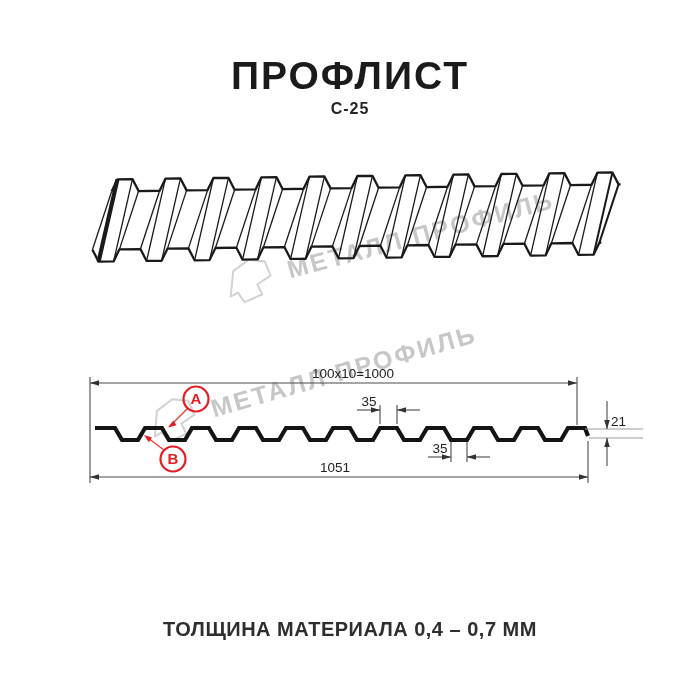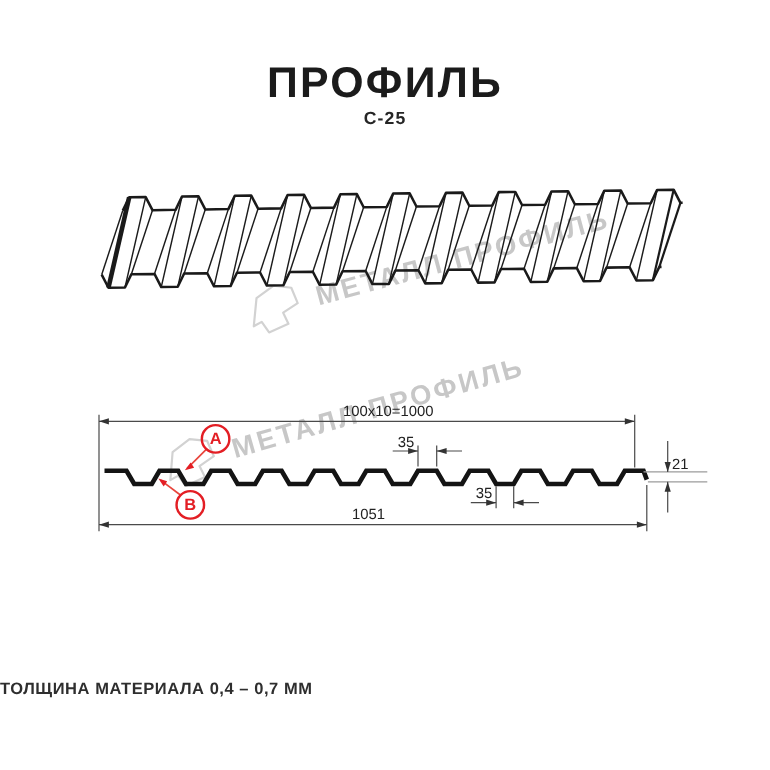--- a/index.html
+++ b/index.html
@@ -28,29 +28,29 @@
 
   #section text{font-family:"Liberation Sans",sans-serif;font-size:13.5px;fill:#222;}
   #section text.red{fill:#e31e24;font-weight:bold;font-size:15px;}
   .dimline{stroke:#4a4a4a;stroke-width:1.1;fill:none;}
   .refline{stroke:#9b9b9b;stroke-width:1.2;fill:none;}
   .dimarrow{fill:#333;stroke:none;}
   .redline{stroke:#e8453c;stroke-width:1.5;fill:none;}
   .redfill{fill:#e31e24;stroke:none;}
 
   
-  .note{position:absolute;top:618px;left:0;width:700px;
-        font-size:15px;font-weight:bold;letter-spacing:0.5px;color:#2e2e2e;}
+  .note{position:absolute;top:618px;left:0;width:700px;text-align:center;
+        font-size:20px;font-weight:bold;letter-spacing:0.5px;color:#2e2e2e;}
 </style>
 </head>
 <body>
 
 <div class="page">
 
-  <div class="title">ПРОФИЛЬ</div>
+  <div class="title">ПРОФЛИСТ</div>
   <div class="subtitle">С-25</div>
 
   <div class="wm" id="wm1">
     <svg width="54" height="46" viewBox="0 0 54 46">
       <path d="M4 34 L13 10 L31 3 L46 9 L48 24 L33 29 L35 40 L16 43 L12 32 Z" fill="none" stroke="#d2d2d2" stroke-width="2" stroke-linejoin="round"></path>
     </svg>
     <span>МЕТАЛЛ ПРОФИЛЬ</span>
   </div>
 
   <div class="wm" id="wm2">

